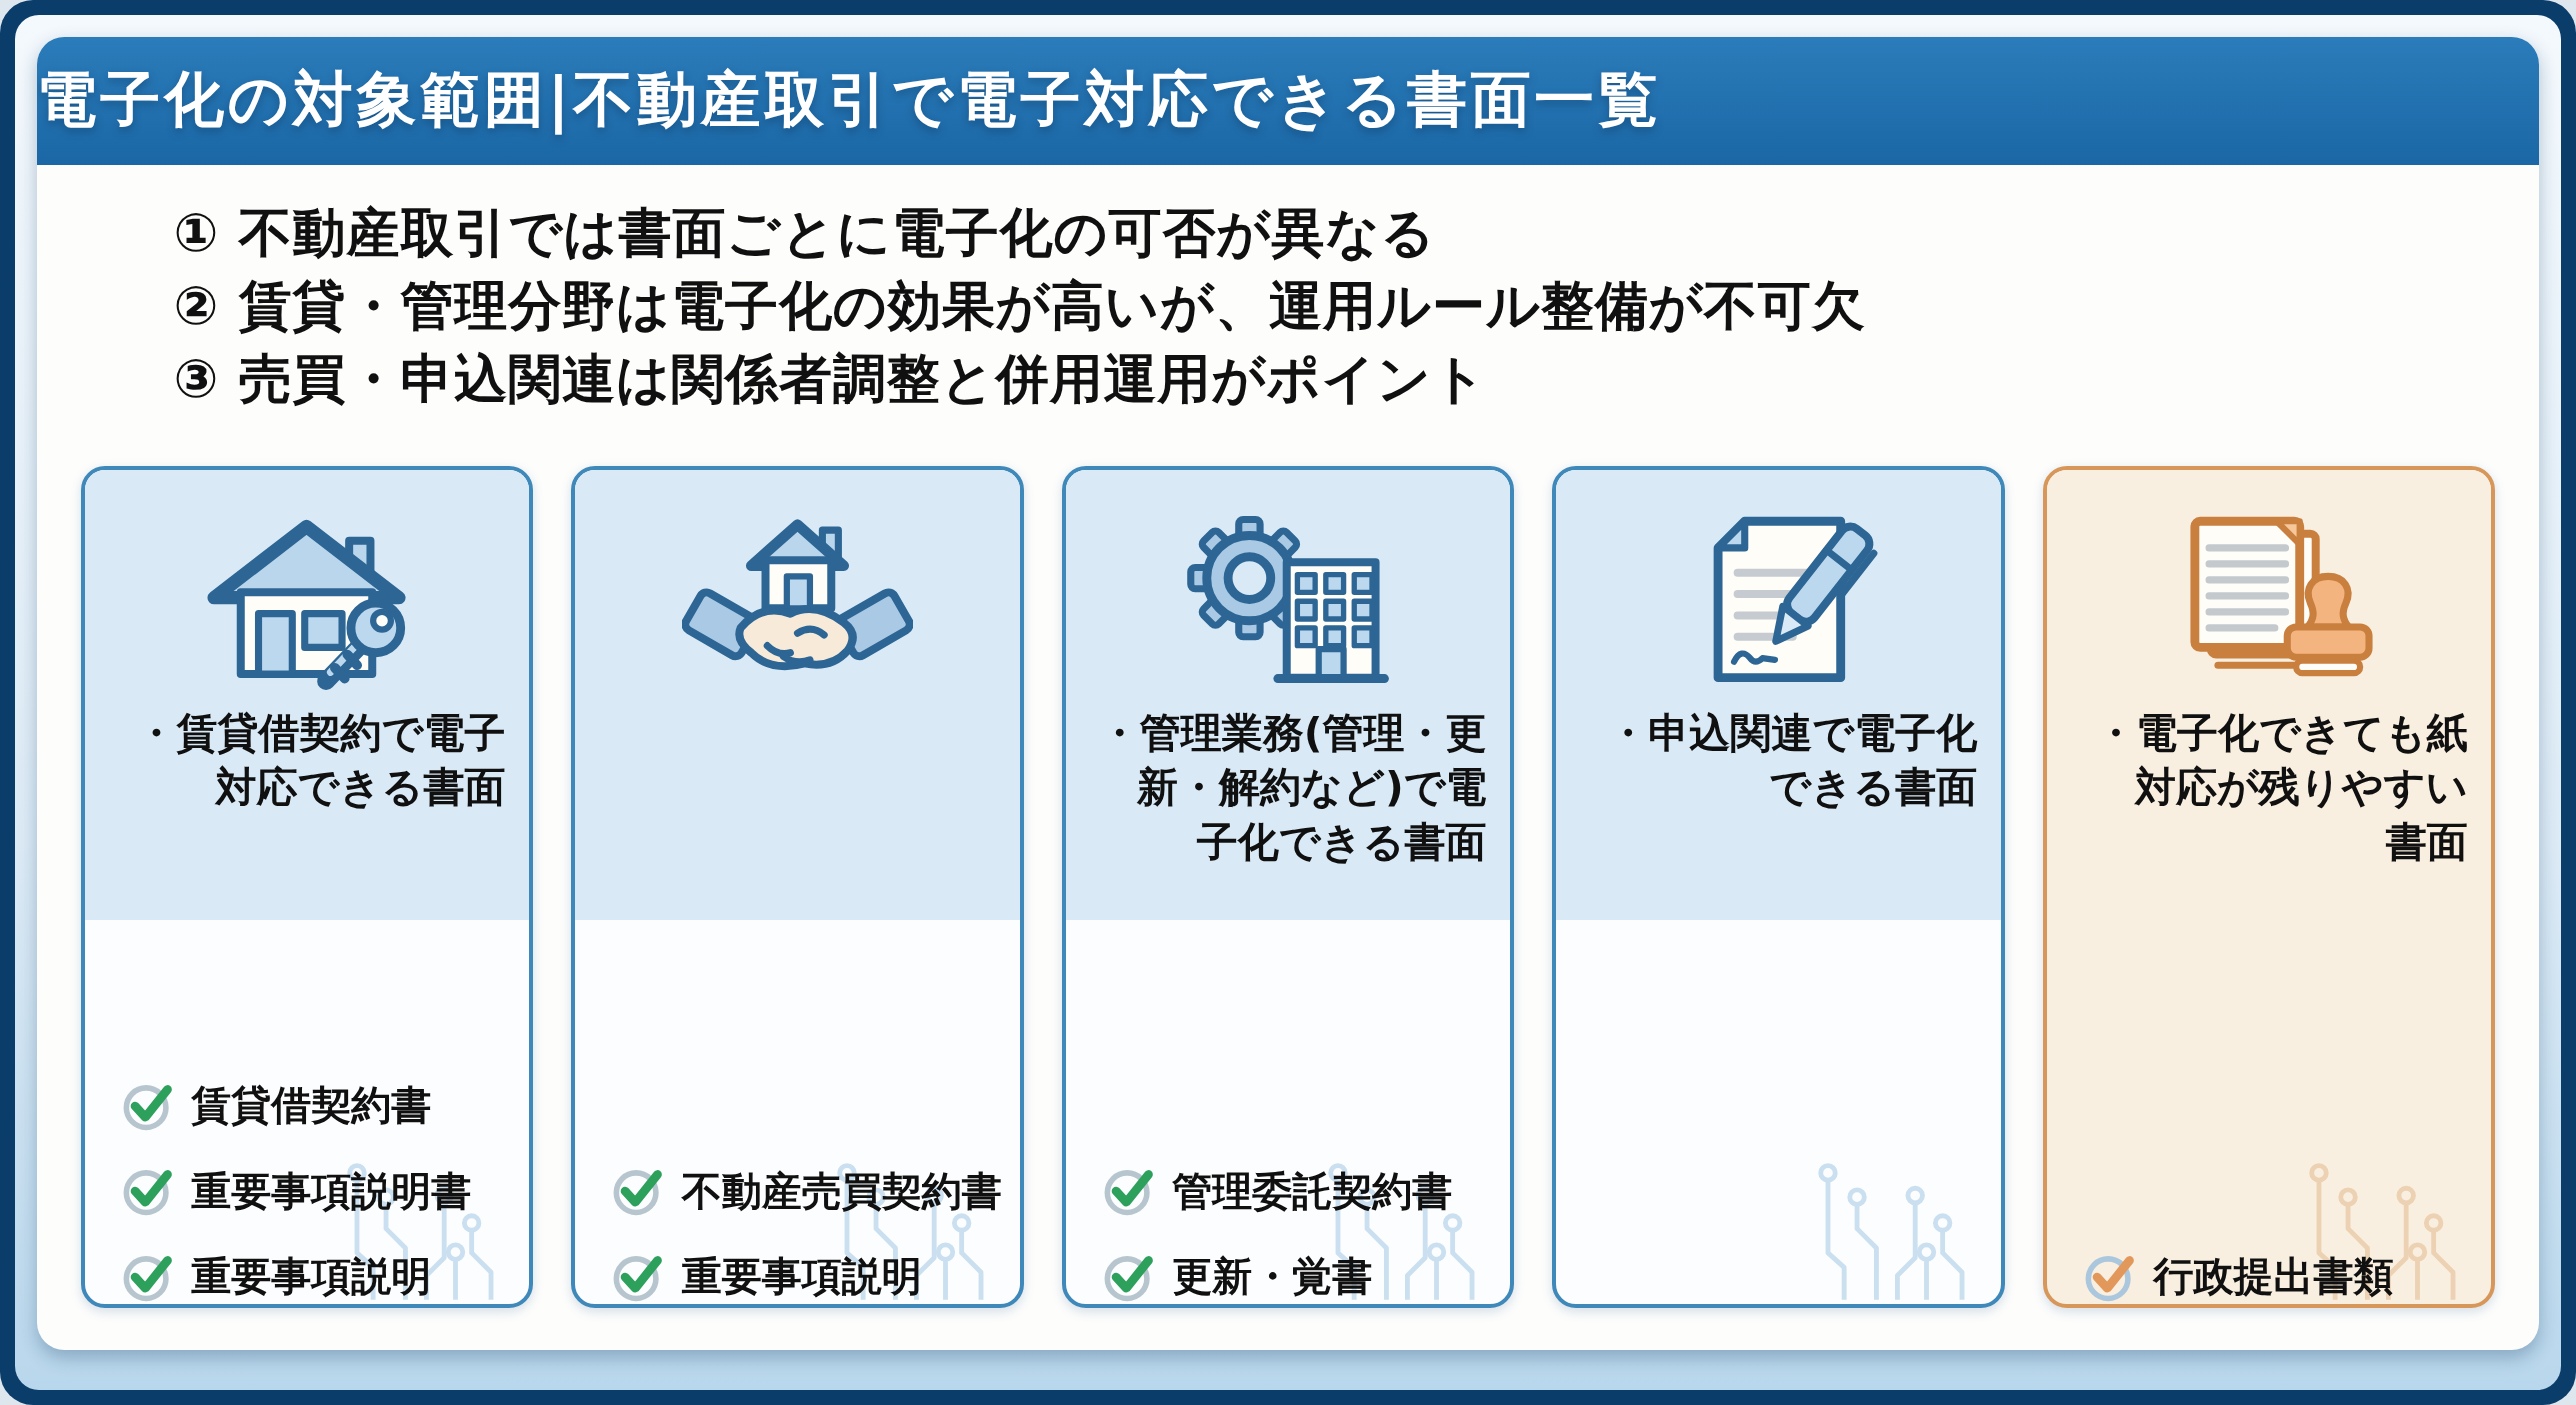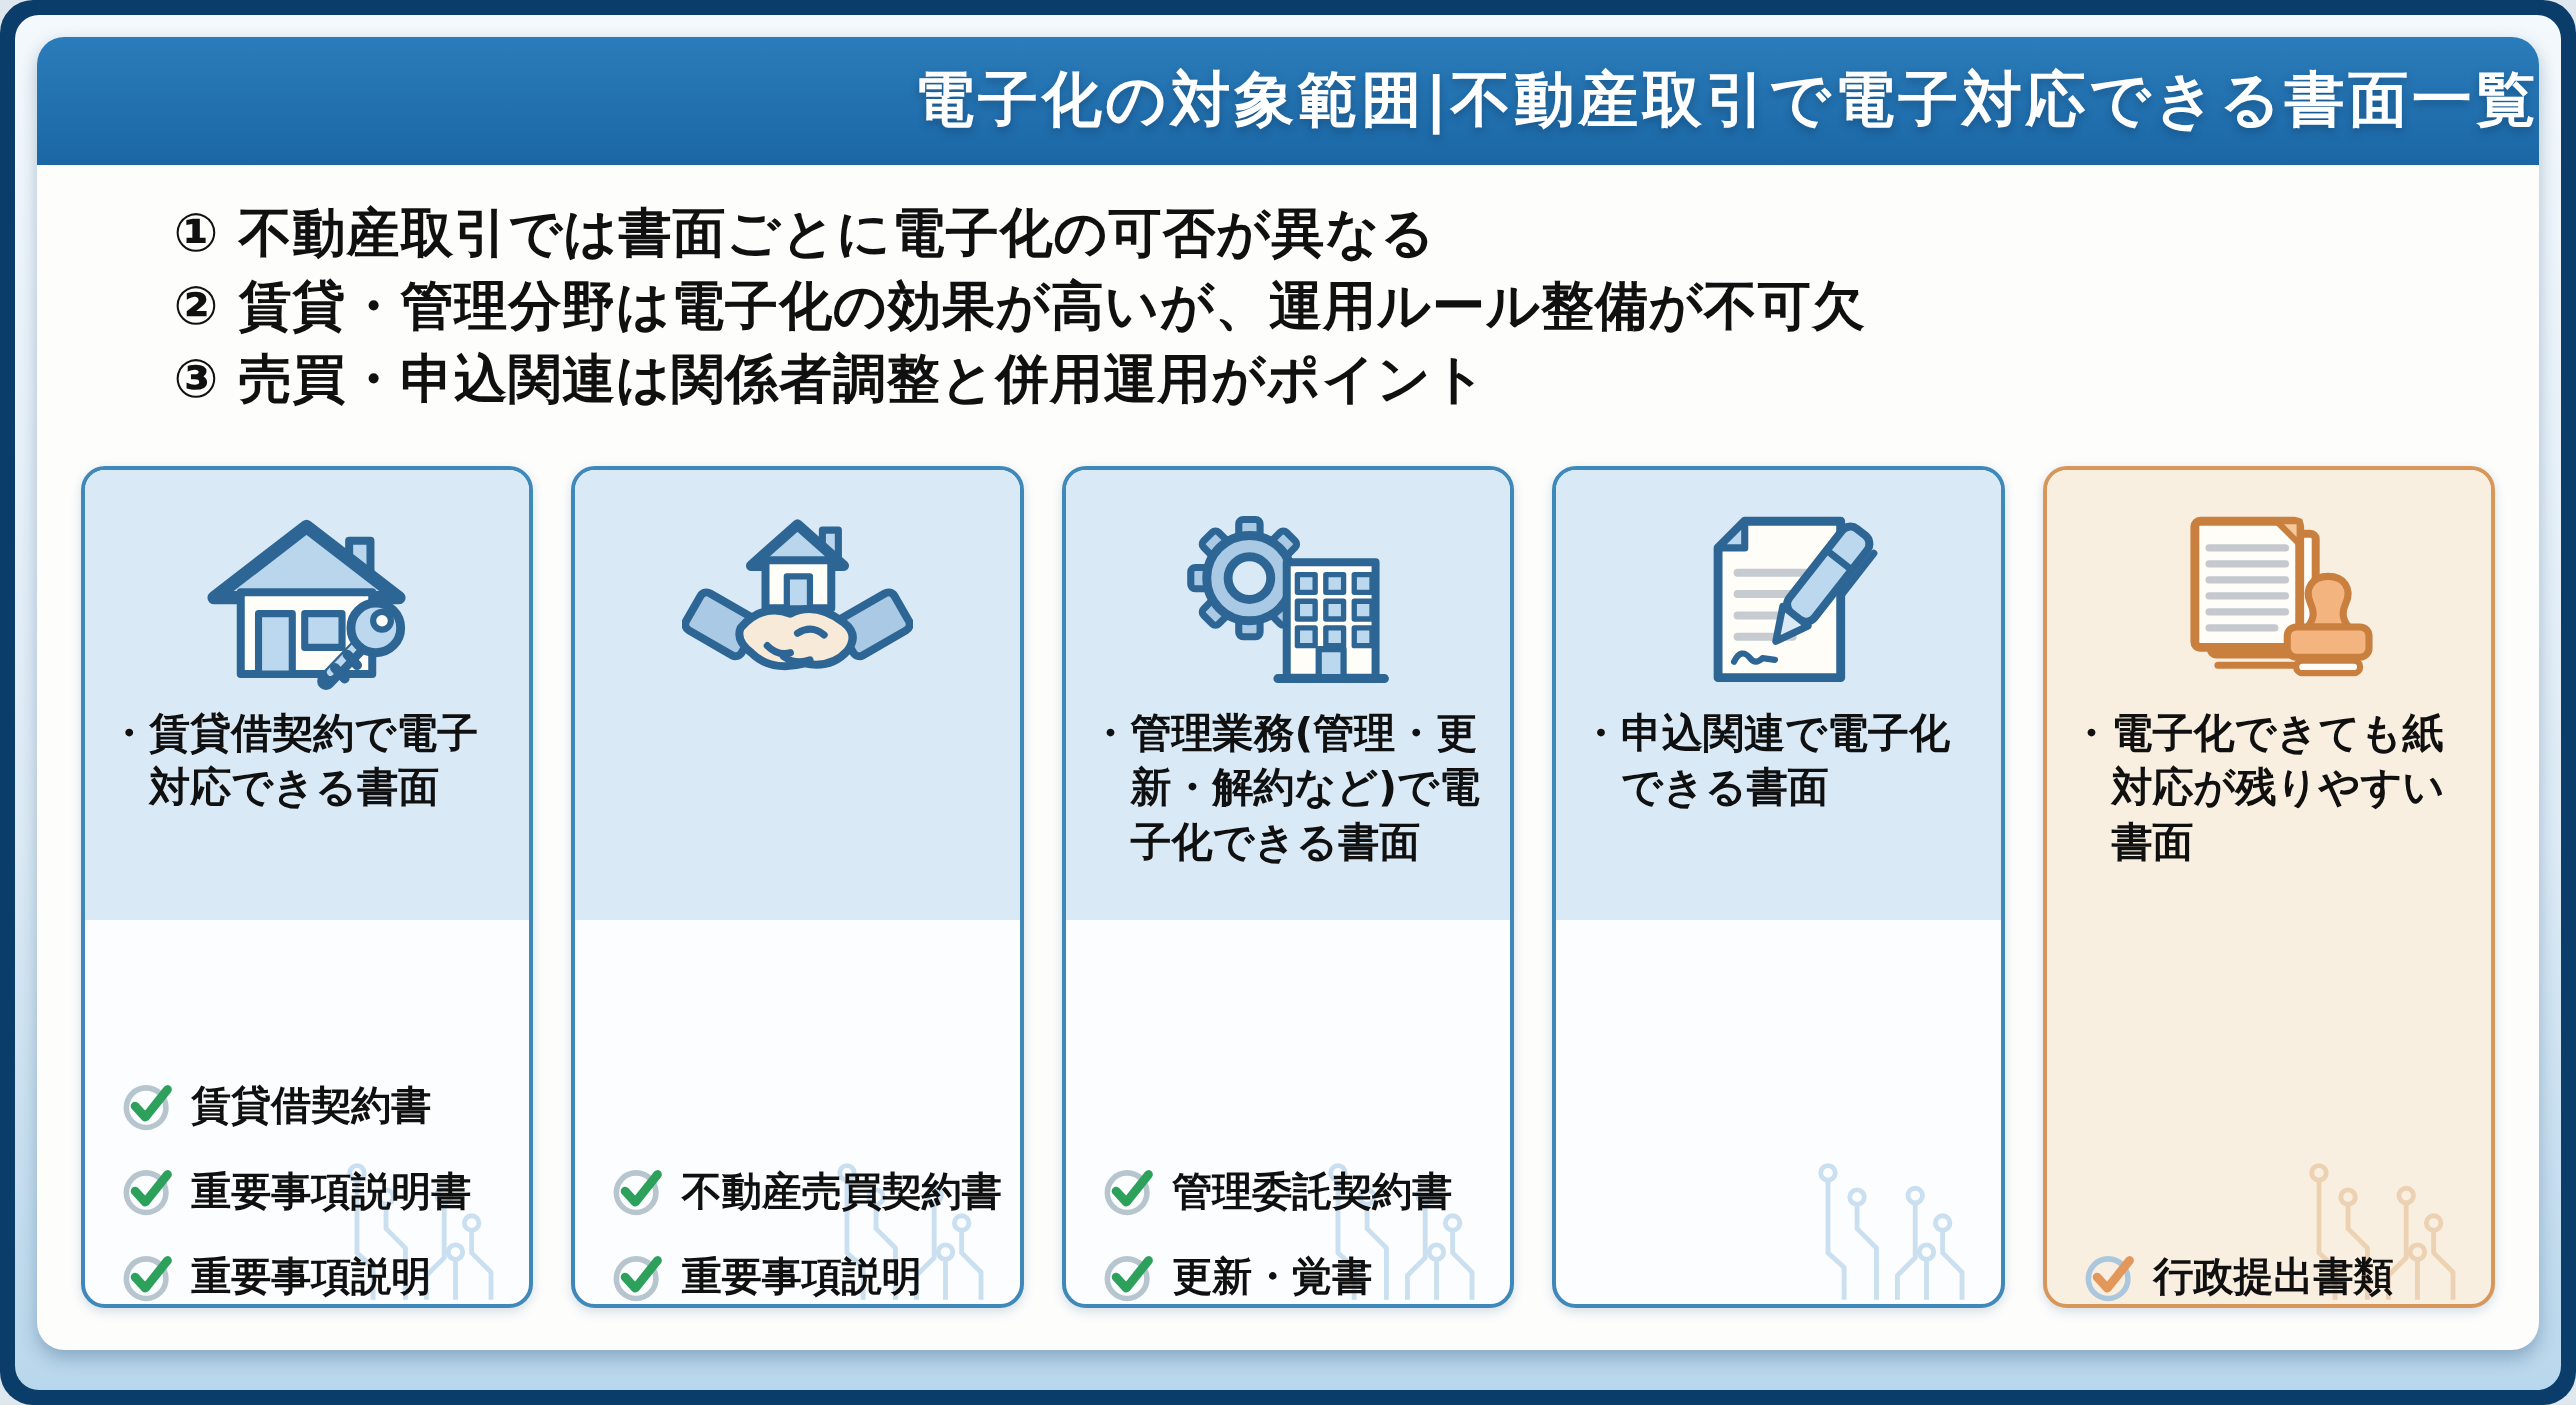--- a/index.html
+++ b/index.html
@@ -1,32 +1,32 @@
 <!DOCTYPE html>
 <html style="font-size:14.6px"><head>
 <meta charset="utf-8">
 <style>
   html,body{margin:0;padding:0;background:#dfe7ee;font-family:"DejaVu Sans","Liberation Sans",sans-serif;}
   .frame{position:relative;width:2576px;height:1405px;background:#0b3d6a;border-radius:33px;padding:14.6px;box-sizing:border-box;}
   .layer{width:100%;height:100%;background:linear-gradient(180deg,#f4f9fd 0%,#ddebf6 60%,#b9d7ec 100%);border-radius:24px;padding:22px 22px 40px 22px;box-sizing:border-box;}
   .panel{width:100%;height:100%;background:#fdfdfc;border-radius:27.4px;overflow:hidden;display:flex;flex-direction:column;box-shadow:0 7.3px 18.3px rgba(15,60,100,.30);}
 
-  .header-bar{height:128px;flex:0 0 auto;background:linear-gradient(180deg,#2b7cba,#1b67a6);display:flex;align-items:center;justify-content:flex-end;}
+  .header-bar{height:128px;flex:0 0 auto;background:linear-gradient(180deg,#2b7cba,#1b67a6);display:flex;align-items:center;justify-content:flex-start;}
   .page-title{color:#ffffff;font-size:60px;font-weight:900;letter-spacing:3.7px;text-shadow:0 3.7px 8.2px rgba(8,40,72,.35);white-space:nowrap;}
 
   .key-points{margin:31px 55px 16px 137px;}
   .key-point{font-size:53px;font-weight:900;color:#101010;line-height:73px;letter-spacing:0.9px;}
 
   .cards{display:grid;grid-template-columns:repeat(5,1fr);gap:38px;margin:35px 44px 0 44px;}
   .card{position:relative;height:834px;border:4.6px solid #3f88ba;border-radius:24px;overflow:hidden;background:#fcfdfe;display:flex;flex-direction:column;box-shadow:0 3.7px 11px rgba(40,90,140,.18);}
   .card.orange{border-color:#d8975a;background:#f9efe0;}
   .card-top{height:450px;flex:0 0 auto;background:#d9eaf6;padding:24px 20px 0 20px;box-sizing:border-box;position:relative;z-index:1;}
   .card.orange .card-top{background:#f9efe0;}
   .card-icon{display:block;margin:9.1px auto 11px auto;width:231px;height:192px;position:relative;z-index:2;}
-  .card-title{position:relative;z-index:2;font-size:41px;font-weight:900;line-height:1.33;color:#101010;padding:0 3.7px 0 calc(1em + 3.7px);text-indent:-1em;}
+  .card-title{position:relative;z-index:2;font-size:41px;font-weight:900;line-height:1.33;color:#101010;padding:0 3.7px 0 calc(1em + 3.7px);text-indent:-1em;text-align:right;}
   .checklist{flex:1;padding:40px 16.5px 0 35px;display:flex;flex-direction:column;gap:33px;position:relative;z-index:1;justify-content:flex-end;}
   .check-row{display:flex;align-items:flex-start;gap:14.6px;}
   .check-icon{flex:0 0 auto;width:57px;height:57px;margin-top:-4.6px;--ring:#b7c5ce;--mark:#2da15c;}
   .card.orange .check-icon{--ring:#abc7dd;--mark:#e2985a;}
   .check-label{font-size:40px;font-weight:900;color:#101010;line-height:1.28;white-space:pre-line;}
 
   .circ{position:absolute;color:#8fbcdd;opacity:.55;z-index:0;pointer-events:none;}
   .circ.top{top:5.5px;right:7.3px;width:194px;height:166px;}
   .circ.bottom{bottom:3.7px;right:5.5px;width:179px;height:154px;transform:rotate(180deg);opacity:.45;}
   .card.orange .circ{color:#ddae7e;}

